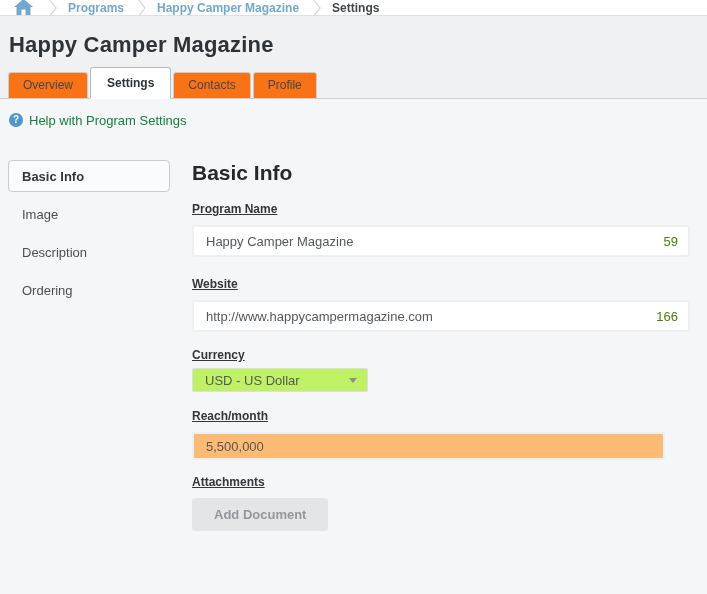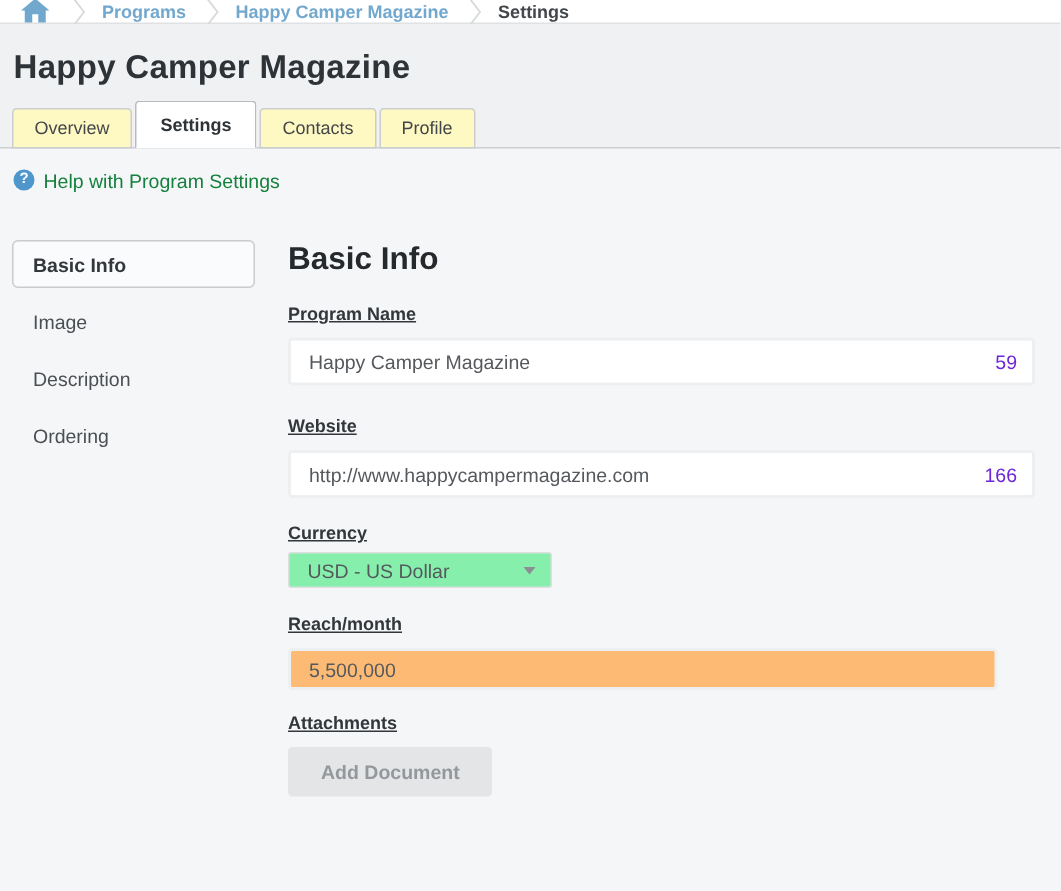--- a/index.html
+++ b/index.html
@@ -32,21 +32,21 @@
   .page-title {
     font-size:22px; font-weight:bold; color:#2e3338;
     padding:16px 0 0 9px; letter-spacing:.2px;
   }
   .tabs {
     position:absolute; left:0; right:0; bottom:0;
     display:flex; align-items:flex-end; padding-left:8px;
     border-bottom:1px solid #cbcdcf;
   }
   .tab {
-    font-size:12px; color:#44474a; background:#fef9c3;
+    font-size:12px; color:#44474a; background:#f97316;
     border:1px solid #cbcdcf; border-bottom:none;
     border-radius:3px 3px 0 0;
     padding:6px 14px 6px 14px; margin-right:2px;
     margin-bottom:-1px; cursor:pointer; line-height:13px;
     border-bottom:1px solid #cbcdcf;
   }
   .tab.active {
     background:#ffffff; font-weight:bold; color:#2e3338;
     border-color:#b9bcbe; border-bottom:1px solid #ffffff;
     padding:9px 16px 8px 16px;
@@ -82,31 +82,31 @@
 
   .input-wrap { position:relative; }
   .text-input {
     width:498px; height:32px;
     border:2px solid #edeff1; border-radius:3px; background:#ffffff;
     font-family:"Liberation Sans", sans-serif;
     font-size:13px; color:#55595d; padding:0 40px 0 12px; outline:none;
   }
   .char-counter {
     position:absolute; right:12px; top:9px;
-    font-size:13px; color:#6d28d9; pointer-events:none;
+    font-size:13px; color:#4d7c0f; pointer-events:none;
   }
   .num-input {
     width:473px; height:28px;
     border:2px solid #edeff1; border-radius:3px; background:#fdba74;
     font-family:"Liberation Sans", sans-serif;
     font-size:13px; color:#55595d; padding:0 12px; outline:none;
   }
 
   .select-box {
-    width:176px; height:24px; background:#86efac;
+    width:176px; height:24px; background:#bef264;
     border:1px solid #dcdee0; border-radius:2px;
     display:flex; align-items:center; justify-content:space-between;
     padding:0 10px 0 12px; cursor:pointer;
     font-size:13px; color:#55595d;text-align:center;
   }
   .caret-down {
     width:0; height:0; border-left:4px solid transparent;
     border-right:4px solid transparent; border-top:5px solid #8b8f93;
   }
 

